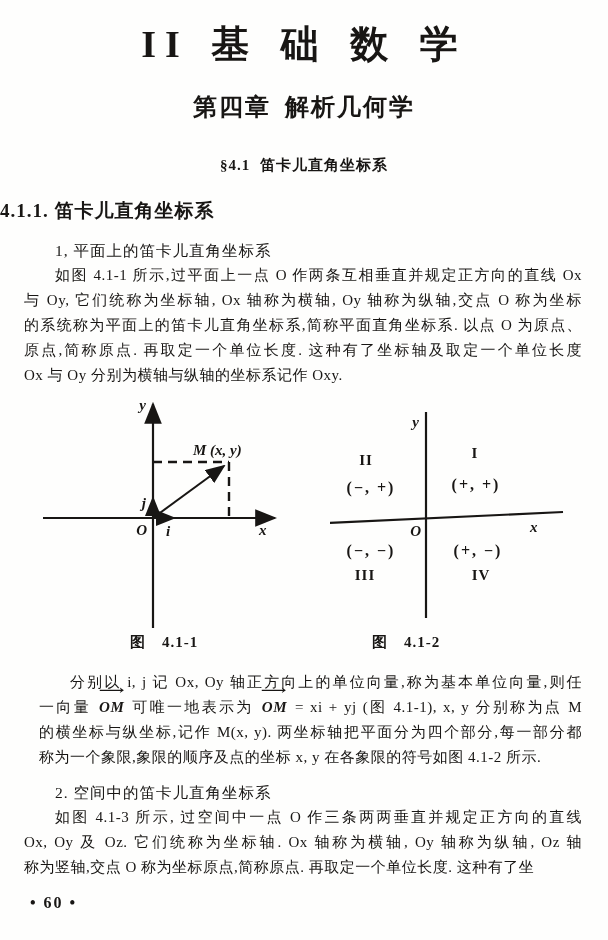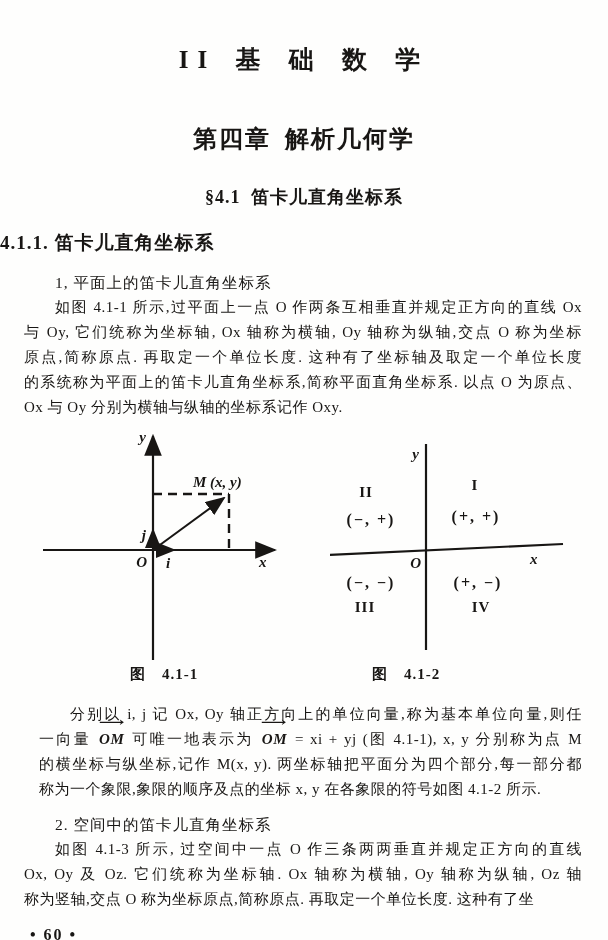--- a/index.html
+++ b/index.html
@@ -7,37 +7,37 @@
     position:relative;
     width:608px;height:940px;
     margin:0 auto;
     background:#fefefd;
     color:#181614;
     font-family:"Liberation Serif","DejaVu Serif",serif;
     overflow:hidden;
   }
   
   .title1{
-    margin:16px;padding-top:26px;
+    margin:0;padding-top:26px;
     text-align:center;
-    font-size:25px;font-weight:bold;
+    font-size:38px;font-weight:bold;
     letter-spacing:9px;word-spacing:4px;
     line-height:36px;
   }
   .title2{
     margin:0;padding-top:31px;
     text-align:center;
     font-size:24px;font-weight:bold;
     letter-spacing:2px;word-spacing:6px;
     line-height:28px;
   }
   .title3{
     margin:0;padding-top:33px;
     text-align:center;
-    font-size:18px;font-weight:bold;
+    font-size:15px;font-weight:bold;
     letter-spacing:1px;word-spacing:5px;
     line-height:22px;
   }
   .title4{
     margin:0;padding-top:23px;
     font-size:19px;font-weight:bold;
     letter-spacing:1px;
     line-height:24px;
   }
   
@@ -111,22 +111,22 @@
 
   <h1 class="title1">II 基 础 数 学</h1>
   <h2 class="title2">第四章  解析几何学</h2>
   <h3 class="title3">§4.1  笛卡儿直角坐标系</h3>
   <h4 class="title4">4.1.1. 笛卡儿直角坐标系</h4>
 
   <div class="body-block p1">
     <div class="subhead">1, 平面上的笛卡儿直角坐标系</div>
     <div class="line indent">如图 4.1-1 所示,过平面上一点 O 作两条互相垂直并规定正方向的直线 Ox</div>
     <div class="line">与 Oy, 它们统称为坐标轴, Ox 轴称为横轴, Oy 轴称为纵轴,交点 O 称为坐标</div>
+    <div class="line">的系统称为平面上的笛卡儿直角坐标系,简称平面直角坐标系. 以点 O 为原点、</div>
     <div class="line">原点,简称原点. 再取定一个单位长度. 这种有了坐标轴及取定一个单位长度</div>
-    <div class="line">的系统称为平面上的笛卡儿直角坐标系,简称平面直角坐标系. 以点 O 为原点、</div>
     <div class="line noj">Ox 与 Oy 分别为横轴与纵轴的坐标系记作 Oxy.</div>
   </div>
 
   <div class="figures">
 
     <svg class="figsvg fig1" width="285" height="242" viewBox="0 0 285 242">
       <defs>
         <marker id="ah1" viewBox="0 0 10 8" refX="9" refY="4" markerWidth="10" markerHeight="8" orient="auto-start-reverse">
           <path class="ah" d="M0,0 L10,4 L0,8 Z"></path>
         </marker>

